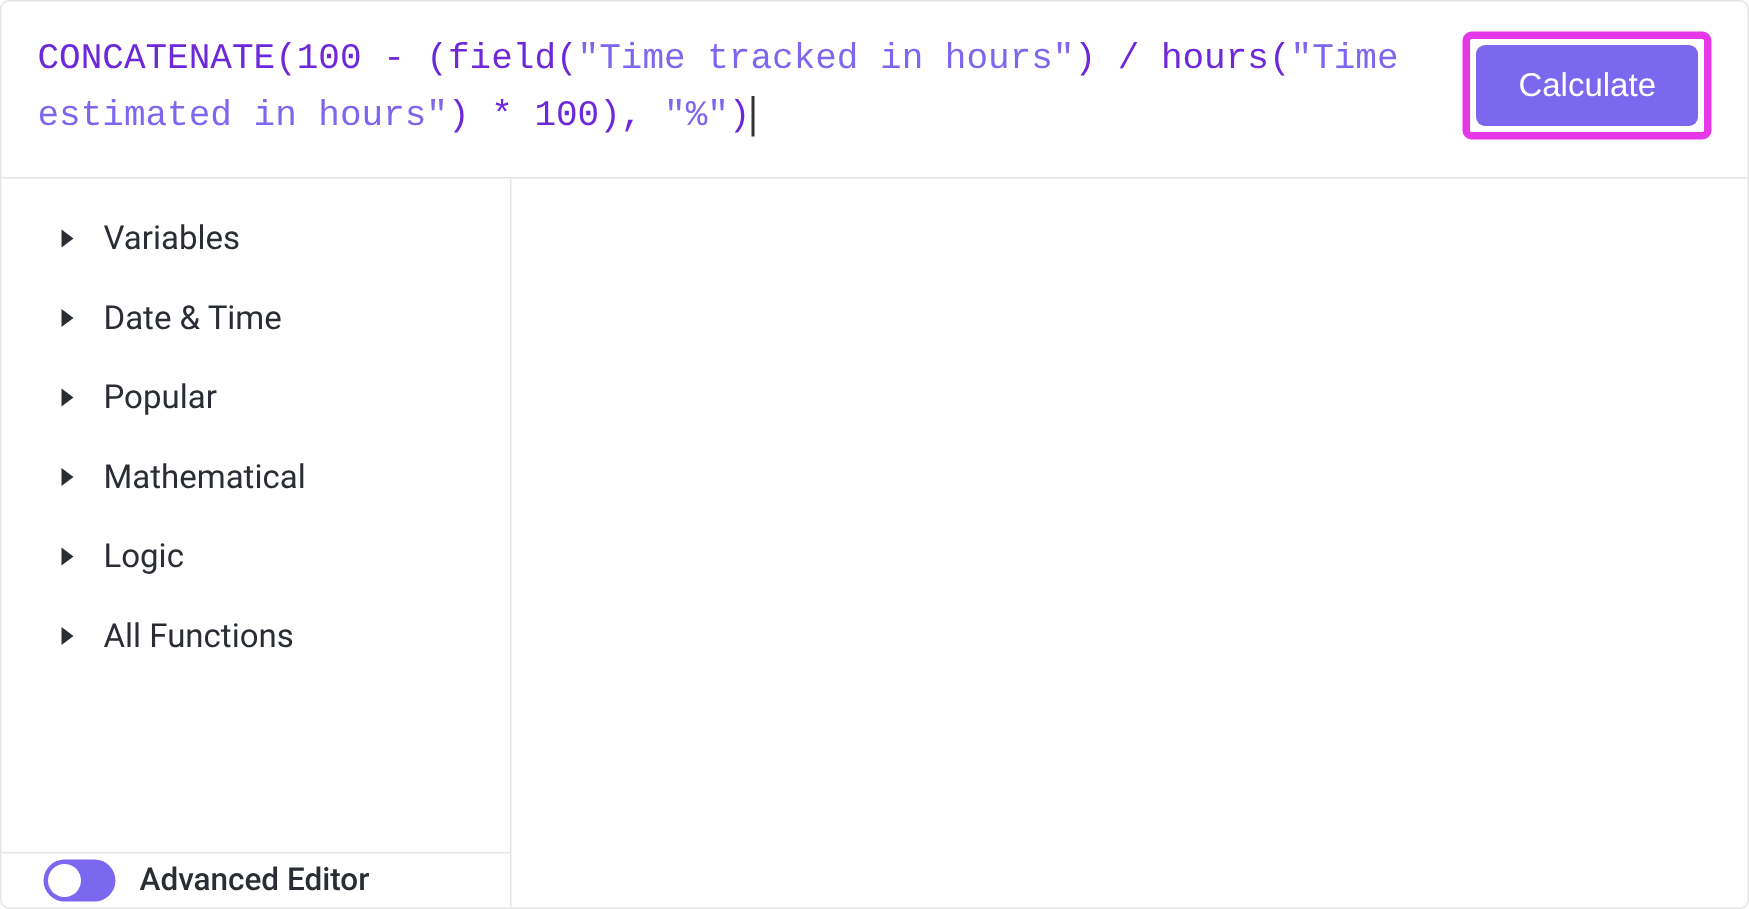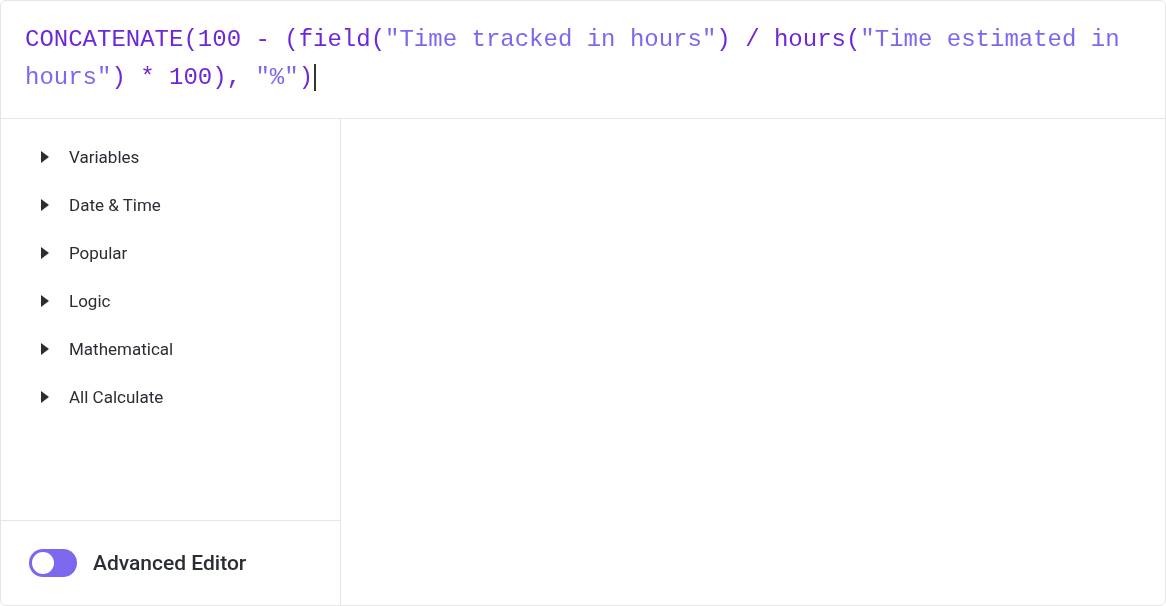--- a/index.html
+++ b/index.html
@@ -76,35 +76,35 @@
     }
     .category-list {
       flex: 1;
       padding: 14px 0;
     }
     .category-item {
       display: flex;
       align-items: center;
       gap: 20px;
       padding: 14px 40px;
-      font-size: 17px;
+      font-size: 22px;
       color: #2a2e34;
       cursor: pointer;
     }
     .chevron {
       width: 0;
       height: 0;
       border-left: 8px solid #2a2e34;
       border-top: 6px solid transparent;
       border-bottom: 6px solid transparent;
       flex-shrink: 0;
     }
     .bottom-bar {
       border-top: 1px solid #e5e5e5;
-      padding: 28px 28px;
+      padding: 4px 28px;
       display: flex;
       align-items: center;
       gap: 16px;
       margin-top: 28px;
     }
     .toggle {
       width: 48px;
       height: 28px;
       background: #7b68ee;
       border-radius: 14px;
@@ -129,47 +129,50 @@
     .content-area {
       flex: 1;
     }
   </style>
 </head>
 <body>
 
 <div class="container">
   <div class="formula-bar">
     <div class="formula-text" id="formula-input"><span class="fn">CONCATENATE(100 - (field(</span><span class="str">"Time tracked in hours"</span><span class="fn">) / hours(</span><span class="str">"Time estimated in hours"</span><span class="fn">) * 100), </span><span class="str">"%"</span><span class="fn">)</span><span class="cursor"></span></div>
+    <div class="calculate-wrapper">
+      <button class="calculate-btn">Calculate</button>
+    </div>
   </div>
   <div class="main-area">
     <div class="sidebar">
       <div class="category-list" id="category-list">
           <div class="category-item">
             <span class="chevron"></span>
             <span>Variables</span>
           </div>
           <div class="category-item">
             <span class="chevron"></span>
             <span>Date &amp; Time</span>
           </div>
           <div class="category-item">
             <span class="chevron"></span>
             <span>Popular</span>
           </div>
           <div class="category-item">
             <span class="chevron"></span>
+            <span>Mathematical</span>
+          </div>
+          <div class="category-item">
+            <span class="chevron"></span>
             <span>Logic</span>
           </div>
           <div class="category-item">
             <span class="chevron"></span>
-            <span>Mathematical</span>
-          </div>
-          <div class="category-item">
-            <span class="chevron"></span>
-            <span>All Calculate</span>
+            <span>All Functions</span>
           </div>
         </div>
       <div class="bottom-bar">
         <div class="toggle">
           <div class="toggle-knob"></div>
         </div>
         <span class="toggle-label">Advanced Editor</span>
       </div>
     </div>
     <div class="content-area"></div>

